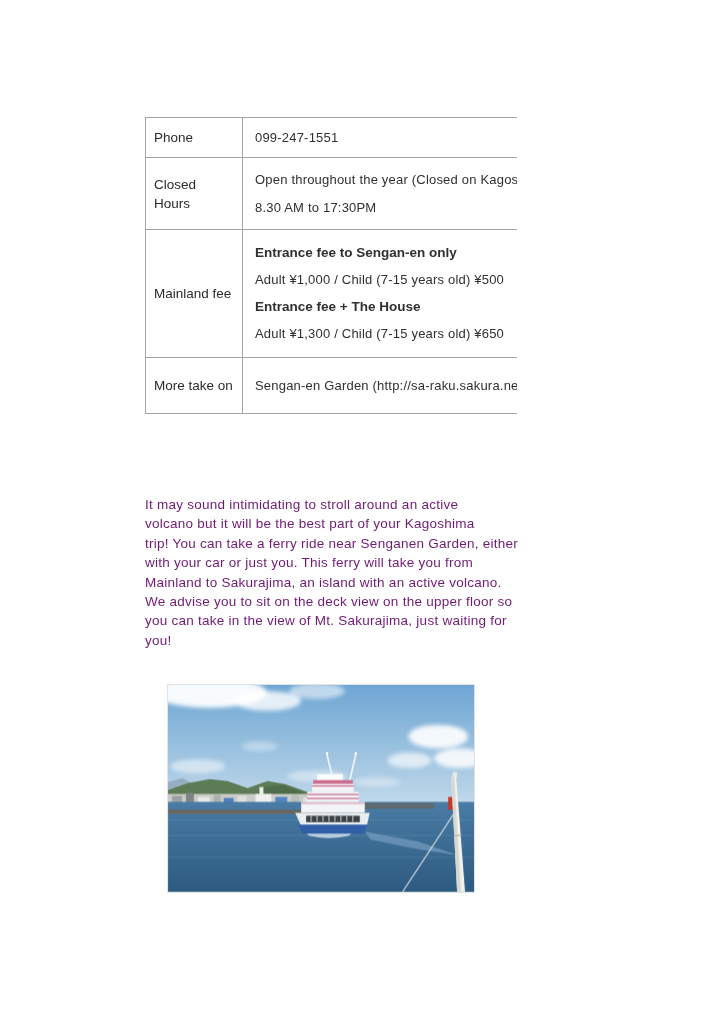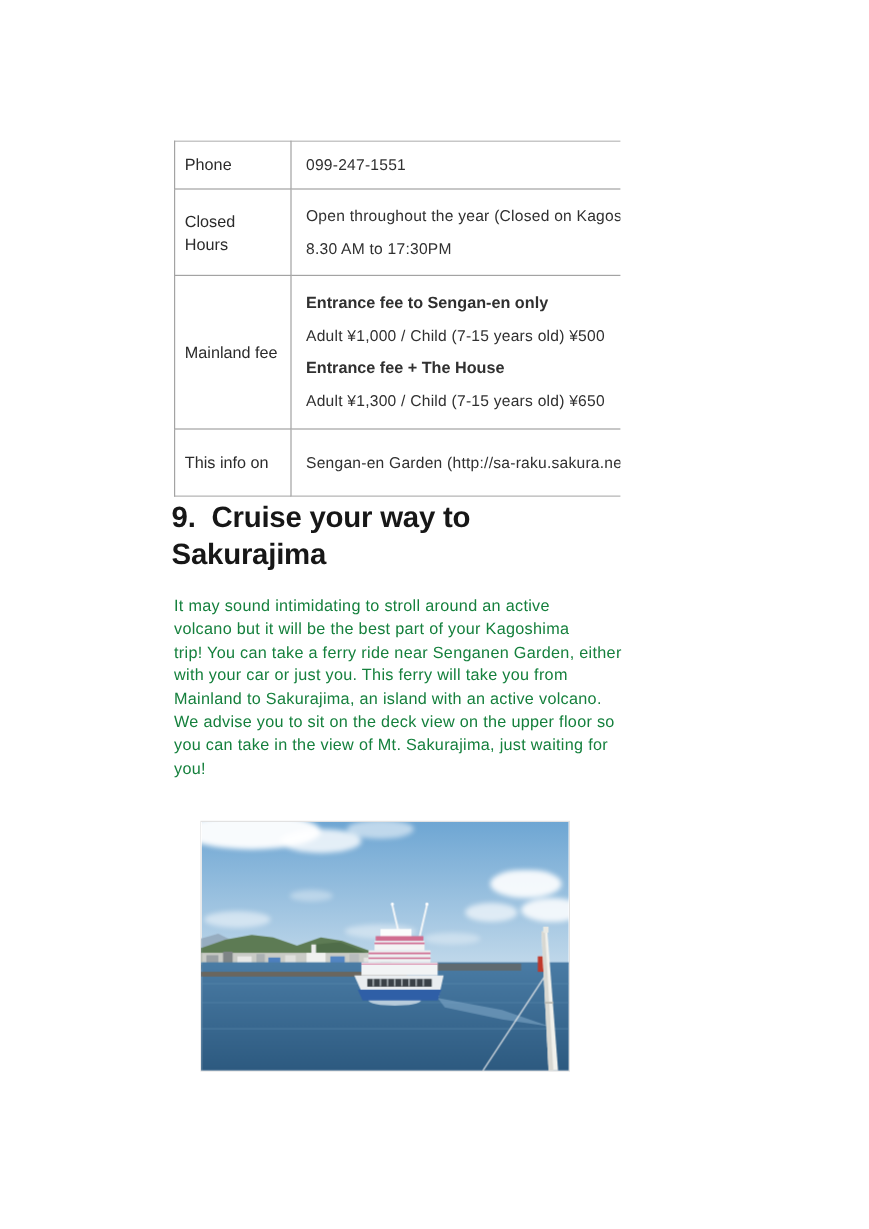--- a/index.html
+++ b/index.html
@@ -21,21 +21,21 @@
   tr.r2 td{height:59px;}
   tr.r3 td{height:115px;}
   tr.r4 td{height:43px;}
 
   
   .heading{position:absolute;left:131px;top:416px;margin:0;
            font-size:24.5px;line-height:31px;font-weight:700;color:#171717;
            white-space:pre-line;letter-spacing:-0.2px;}
   .bodytext{position:absolute;left:133px;top:495px;margin:0;width:560px;
             font-size:13.5px;line-height:19.4px;letter-spacing:0.25px;
-            color:#15803d;white-space:pre-line;}
+            color:#701a75;white-space:pre-line;}
 
   
   .photo{position:absolute;left:155px;top:684px;width:308px;height:209px;margin:0;
          border:1px solid #e2e2e2;box-sizing:border-box;overflow:hidden;}
   .photo svg{display:block;width:100%;height:100%;}
 </style>
 </head>
 <body>
 
 <div class="page">
@@ -59,31 +59,29 @@
         <tr class="r3">
           <td class="lbl">Mainland fee</td>
           <td class="val">
             <p class="b">Entrance fee to Sengan-en only</p>
             <p>Adult ¥1,000 / Child (7-15 years old) ¥500</p>
             <p class="b">Entrance fee + The House</p>
             <p>Adult ¥1,300 / Child (7-15 years old) ¥650</p>
           </td>
         </tr>
         <tr class="r4">
-          <td class="lbl">This info on</td>
+          <td class="lbl">More take on</td>
           <td class="val">
             <p>Sengan-en Garden (http://sa-raku.sakura.ne.jp/en/index</p>
           </td>
         </tr>
       </tbody>
     </table>
   </div>
 
-  <h2 class="heading">9.&nbsp; Cruise your way to
-Sakurajima</h2>
   <p class="bodytext">It may sound intimidating to stroll around an active
 volcano but it will be the best part of your Kagoshima
 trip! You can take a ferry ride near Senganen Garden, either
 with your car or just you. This ferry will take you from
 Mainland to Sakurajima, an island with an active volcano.
 We advise you to sit on the deck view on the upper floor so
 you can take in the view of Mt. Sakurajima, just waiting for
 you!</p>
 
   <figure class="photo" title="Ferry with pink trim and blue hull stripe sailing in the bay; coastal town and green hills at left, breakwater with red beacon and white railing pole at right">

